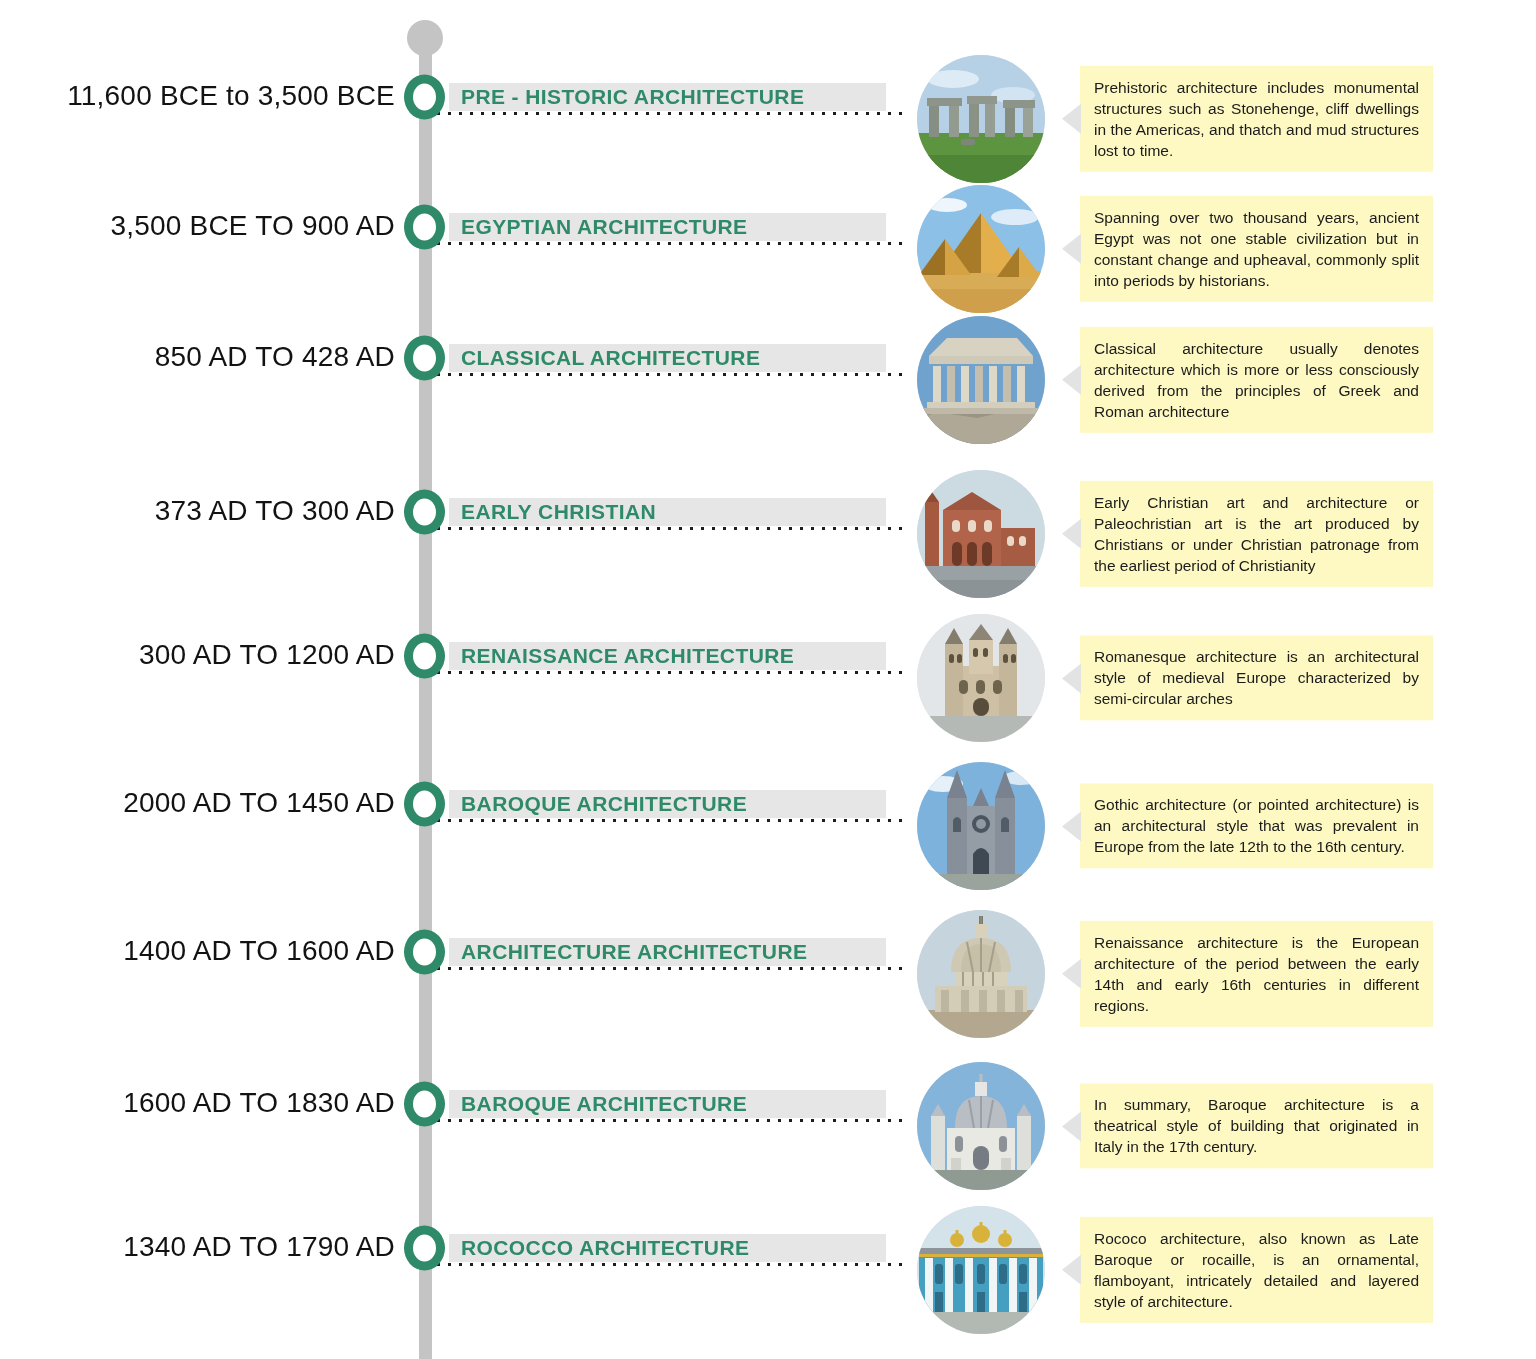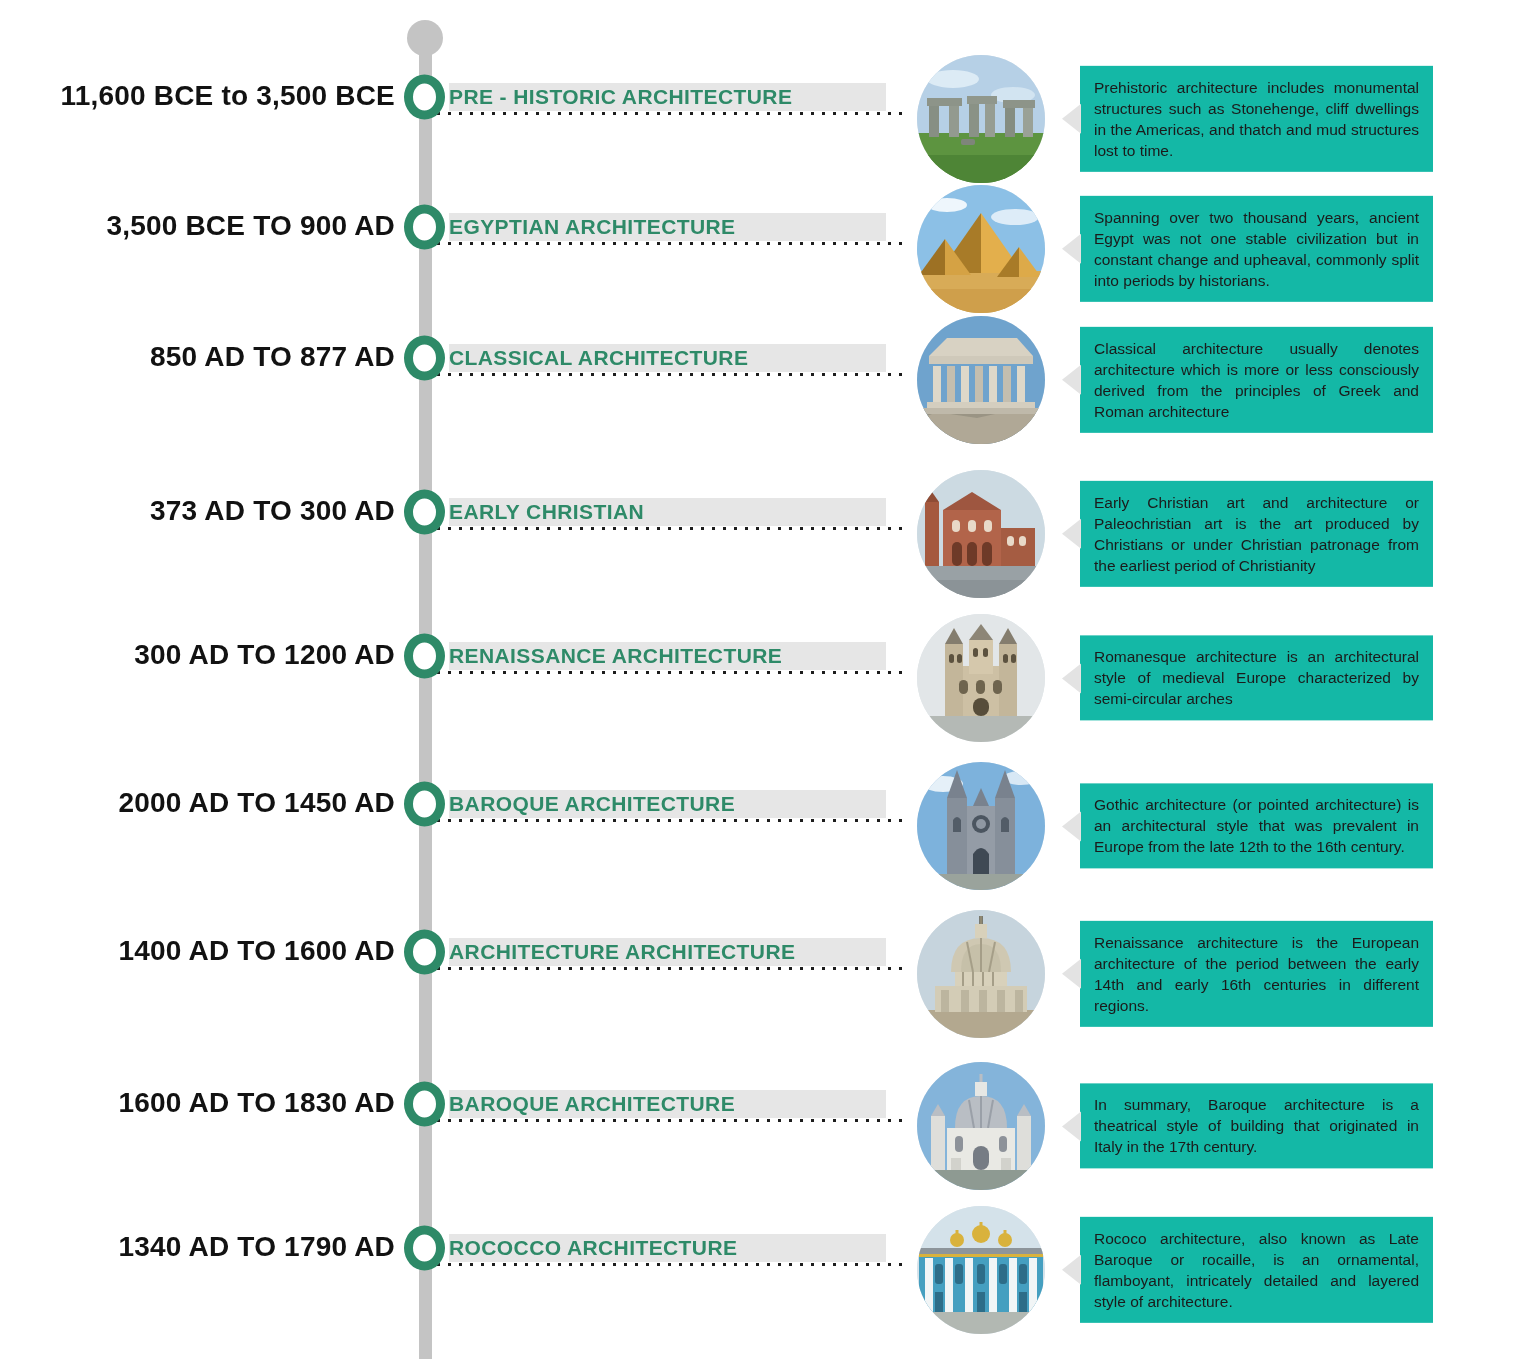--- a/index.html
+++ b/index.html
@@ -5,40 +5,40 @@
   html,body{margin:0;padding:0;background:#ffffff;}
   body{width:1536px;height:1359px;position:relative;overflow:hidden;
        font-family:"Liberation Sans", sans-serif;}
 
   .timeline-line{position:absolute;left:419px;top:38px;width:13px;height:1321px;background:#c4c4c4;}
   .timeline-cap{position:absolute;left:407px;top:20px;width:36px;height:36px;border-radius:50%;background:#c4c4c4;}
 
   .row{position:absolute;left:0;width:1536px;height:0;}
 
   .date{position:absolute;left:0;top:0;width:395px;transform:translateY(-54%);
-        text-align:right;font-size:28px;font-weight:700;color:#121212;letter-spacing:.2px;white-space:nowrap;}
+        text-align:right;font-size:28px;font-weight:400;color:#121212;letter-spacing:.2px;white-space:nowrap;}
 
   .node{position:absolute;left:404px;top:0;transform:translateY(-50%);
         width:23px;height:27px;border:9px solid #2e8a68;border-radius:50%;background:#ffffff;z-index:2;}
 
   .titlebar{position:absolute;left:449px;top:0;transform:translateY(-50%);
             width:437px;height:28px;background:#e6e6e6;display:flex;align-items:center;
-            padding-left:0;box-sizing:border-box;}
+            padding-left:12px;box-sizing:border-box;}
   .title{color:#2e8a68;font-weight:800;font-size:21px;letter-spacing:.4px;white-space:nowrap;}
 
   .dotted{position:absolute;left:433px;top:14px;width:470px;height:5px;
           background-image:radial-gradient(circle,#1d1d1d 1.6px,transparent 1.8px);
           background-size:11px 5px;background-repeat:repeat-x;background-position:0 50%;}
 
   .photo{position:absolute;left:917px;top:22px;transform:translateY(-50%);
          width:128px;height:128px;border-radius:50%;overflow:hidden;background:#dfe6ea;}
   .photo svg{display:block;width:128px;height:128px;}
 
   .bubble{position:absolute;left:1080px;top:22px;transform:translateY(-50%);
-          width:353px;background:#14b8a6;padding:11px 14px;box-sizing:border-box;}
+          width:353px;background:#fef9c3;padding:11px 14px;box-sizing:border-box;}
   .bubble::before{content:"";position:absolute;left:-18px;top:50%;transform:translateY(-50%);
           width:0;height:0;border-top:15px solid transparent;border-bottom:15px solid transparent;
           border-right:19px solid #e3e3e3;}
   .bubble p{margin:0;font-size:15.5px;line-height:1.36;color:#1b1b1b;
             text-align:justify;text-justify:inter-word;}
 </style>
 </head>
 <body>
 
 <div>
@@ -98,21 +98,21 @@
         <polygon points="102,62 124,92 102,92" fill="#ddaa49"></polygon>
         <rect y="104" width="128" height="24" fill="#cf9f4b"></rect>
       </svg>
     </div>
     <div class="bubble">
       <p>Spanning over two thousand years, ancient Egypt was not one stable civilization but in constant change and upheaval, commonly split into periods by historians.</p>
     </div>
   </div>
 
   <div class="row" style="top:358px">
-    <div class="date">850 AD TO 877 AD</div>
+    <div class="date">850 AD TO 428 AD</div>
     <div class="node"></div>
     <div class="titlebar">
       <span class="title">CLASSICAL ARCHITECTURE</span>
     </div>
     <div class="dotted"></div>
     <div class="photo">
       <svg viewBox="0 0 128 128">
         <rect width="128" height="128" fill="#6fa3cd"></rect>
         <rect y="92" width="128" height="36" fill="#9a9484"></rect>
         <polygon points="0,128 128,128 128,100 96,94 60,102 20,96 0,104" fill="#b0a896"></polygon>

